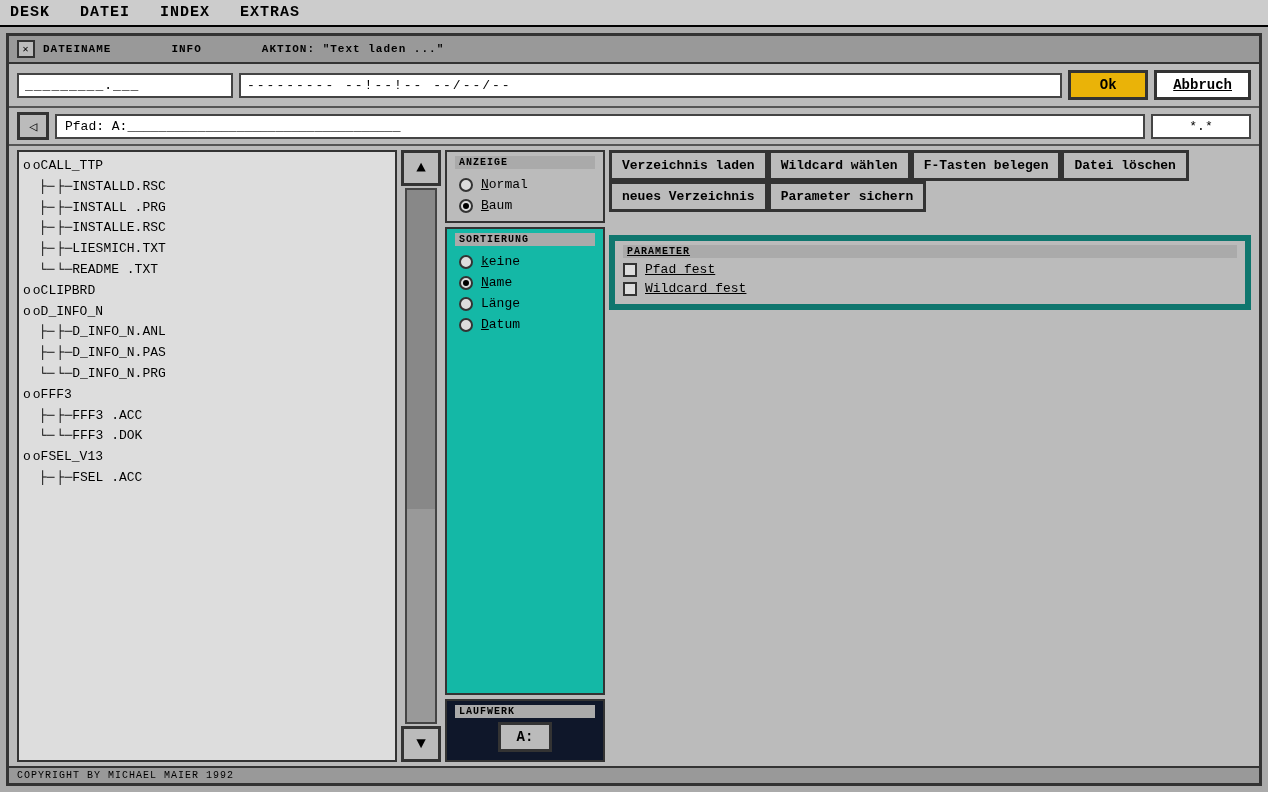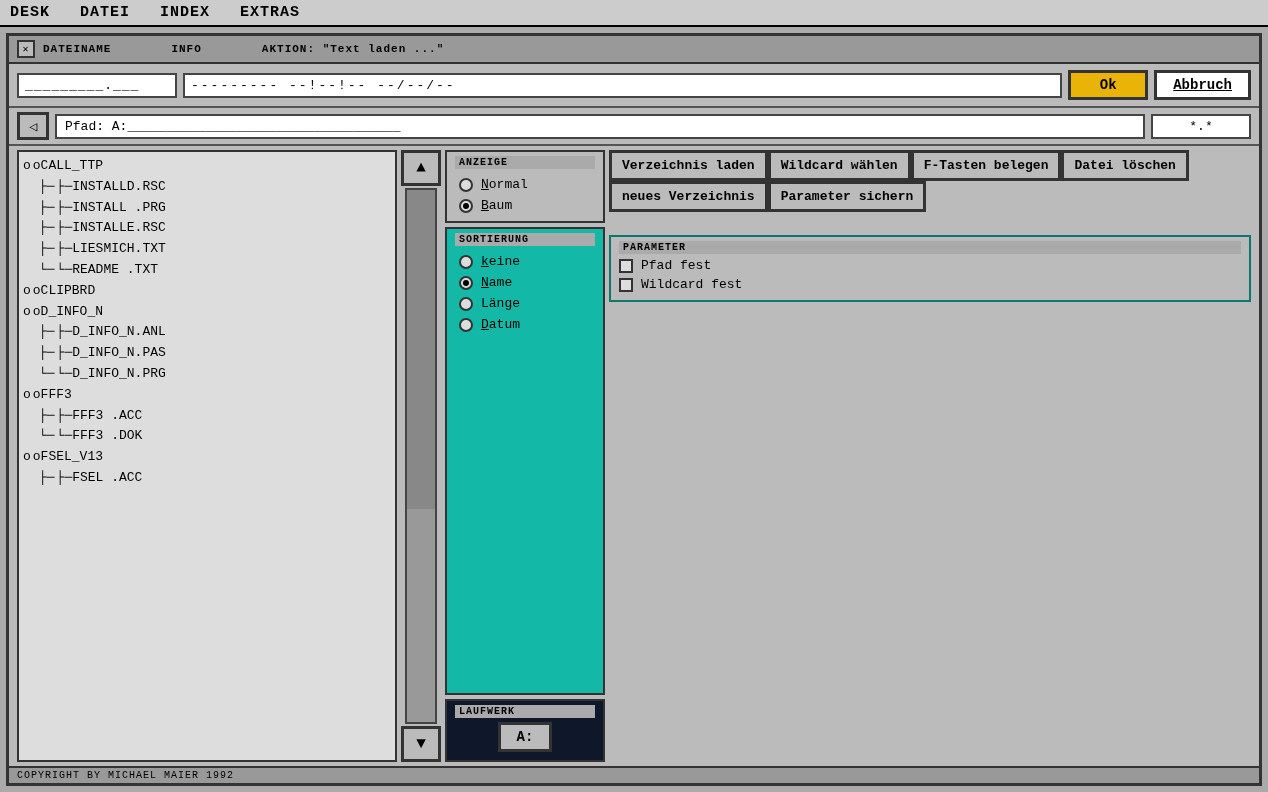--- a/index.html
+++ b/index.html
@@ -87,21 +87,21 @@
       align-items: center;
       border-bottom: 2px solid #555;
     }
     .filename-input {
       background: #fff;
       border: 2px inset #555;
       border: 2px solid #444;
       padding: 3px 6px;
       font-family: 'Courier New', monospace;
       font-size: 13px;
-      width: 160px;
+      width: 216px;
       letter-spacing: 1px;
     }
     .info-input {
       background: #fff;
       border: 2px solid #444;
       padding: 3px 6px;
       font-family: 'Courier New', monospace;
       font-size: 13px;
       flex: 1;
       letter-spacing: 2px;
@@ -315,23 +315,24 @@
       font-family: 'Courier New', monospace;
       font-size: 14px;
       font-weight: bold;
       cursor: pointer;
       margin: 4px auto;
       display: block;
     }
 
     
     .parameter-panel {
-      border: 2px solid #0f766e;
-      background: #bbbbbb;
-      padding: 4px 8px;
+      border: 6px solid #0f766e;
+      background: #bbbbbb;
+      padding: 4px 8px;
+      text-decoration: underline;
     }
     .checkbox-item {
       display: flex;
       align-items: center;
       gap: 8px;
       margin: 4px 0;
       cursor: pointer;
     }
     .checkbox-box {
       width: 14px;

